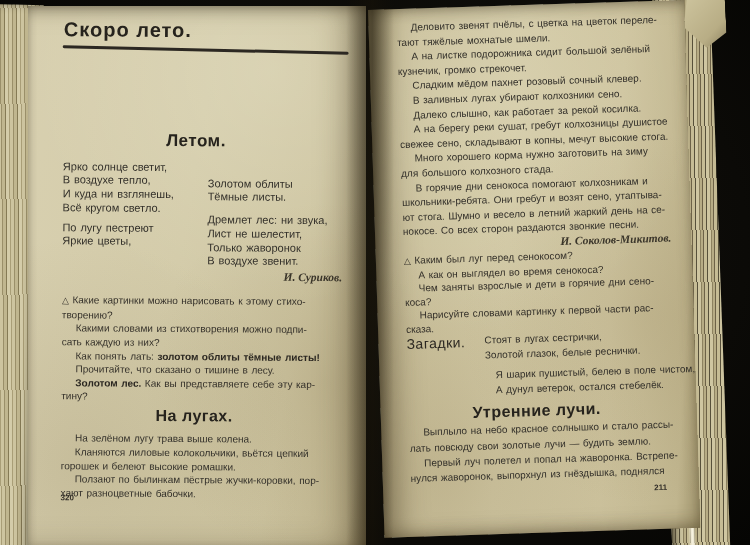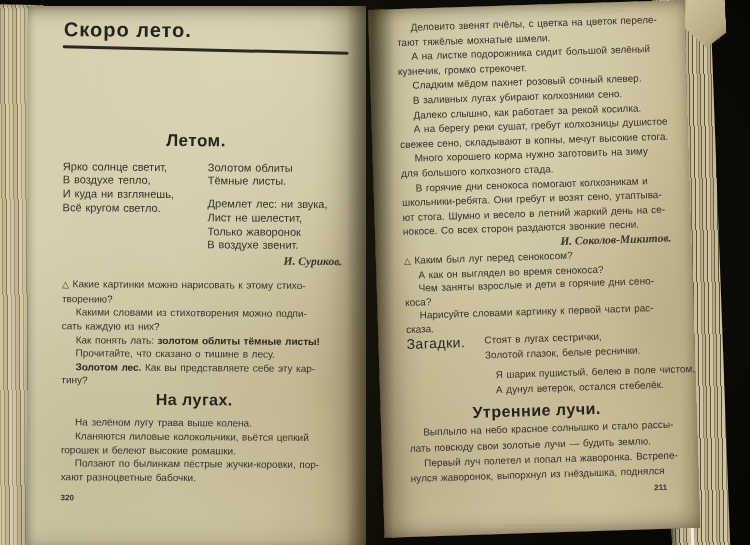--- a/index.html
+++ b/index.html
@@ -58,21 +58,21 @@
     position:absolute;left:346px;top:0;width:48px;height:545px;pointer-events:none;z-index:5;
     background:linear-gradient(90deg,rgba(24,19,8,0) 0%,rgba(24,19,8,.38) 40%,rgba(24,19,8,.5) 55%,rgba(24,19,8,.25) 75%,rgba(24,19,8,0) 100%);
   }
   
   .content-left{position:relative;height:100%;padding:12px 16px 0 36px;transform:rotate(.4deg);transform-origin:top left;}
   .chapter{margin:0;font-size:20px;line-height:22px;font-weight:700;letter-spacing:1px;color:#26231d;}
   .rule{width:286px;height:2.5px;background:#2c2822;margin:5px 0 0 -1px;transform:rotate(.9deg);transform-origin:left;border-radius:2px;}
   .h-poem{margin:82px 20px 0 0;font-size:17px;line-height:19px;font-weight:700;text-align:center;color:#26231d;letter-spacing:.5px;}
   .poem{display:flex;margin-top:11px;font-size:11px;line-height:13.8px;}
   .pcol1{width:145px;}
-  .pcol2{flex:1;}
+  .pcol2{flex:1;margin-top:16px;}
   .stanza{white-space:pre;word-spacing:.08em;}
   .st-gap6{margin-top:6px;}
   .st-gap9{margin-top:9px;}
   .attrib{font-family:"Liberation Serif", serif;font-style:italic;font-size:11.5px;font-weight:700;text-align:right;color:#3a352a;}
   .attrib-l{margin-top:2px;padding-right:6px;}
   .attrib-r{margin-top:0;padding-right:12px;}
   .questions{margin-top:12px;font-size:10px;line-height:13.6px;color:#35312a;}
   .ln{white-space:nowrap;word-spacing:.08em;}
   .ind{padding-left:14px;}
   .qfirst{text-indent:-14px;padding-left:14px;}
@@ -110,20 +110,22 @@
       <div class="rule"></div>
 
       <h2 class="h-poem">Летом.</h2>
 
       <div class="poem">
         <div class="pcol1">
           <div class="stanza">Ярко солнце светит,
 В воздухе тепло,
 И куда ни взглянешь,
 Всё кругом светло.</div>
+          <div class="stanza st-gap6">По лугу пестреют
+Яркие цветы,</div>
         </div>
         <div class="pcol2">
           <div class="stanza">Золотом облиты
 Тёмные листы.</div>
           <div class="stanza st-gap9">Дремлет лес: ни звука,
 Лист не шелестит,
 Только жаворонок
 В воздухе звенит.</div>
         </div>
       </div>

